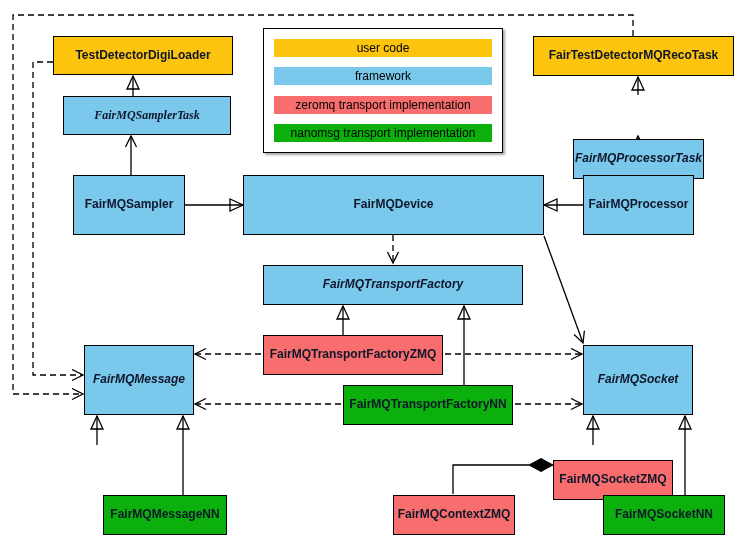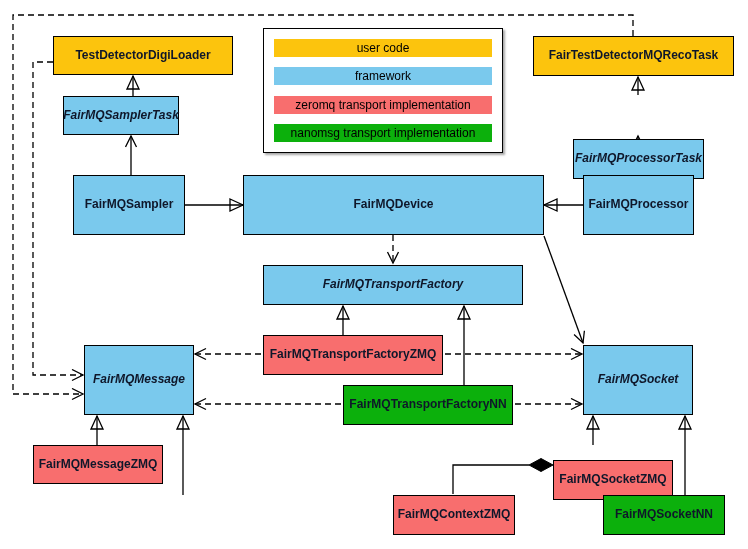--- a/index.html
+++ b/index.html
@@ -85,42 +85,42 @@
     </div>
     <div class="legend-row fill-nn">
       <span>nanomsg transport implementation</span>
     </div>
   </div>
 
   <div class="node fill-user" style="left:53px;top:36px;width:180px;height:39px;">TestDetectorDigiLoader</div>
 
   <div class="node fill-user" style="left:533px;top:36px;width:201px;height:40px;">FairTestDetectorMQRecoTask</div>
 
-  <div class="node fill-framework abstract" style="left:63px;top:96px;width:116px;height:39px;">FairMQSamplerTask</div>
+  <div class="node fill-framework abstract" style="left:63px;top:96px;width:168px;height:39px;font-family:Liberation Serif, serif;">FairMQSamplerTask</div>
 
   <div class="node fill-framework abstract" style="left:573px;top:95px;width:131px;height:40px;margin-top:44px;">FairMQProcessorTask</div>
 
   <div class="node fill-framework" style="left:73px;top:175px;width:112px;height:60px;">FairMQSampler</div>
 
   <div class="node fill-framework" style="left:243px;top:175px;width:301px;height:60px;">FairMQDevice</div>
 
   <div class="node fill-framework" style="left:583px;top:175px;width:111px;height:60px;">FairMQProcessor</div>
 
   <div class="node fill-framework abstract" style="left:263px;top:265px;width:260px;height:40px;">FairMQTransportFactory</div>
 
   <div class="node fill-zmq" style="left:263px;top:335px;width:180px;height:40px;">FairMQTransportFactoryZMQ</div>
 
   <div class="node fill-nn" style="left:343px;top:385px;width:170px;height:40px;">FairMQTransportFactoryNN</div>
 
   <div class="node fill-framework abstract" style="left:84px;top:345px;width:110px;height:70px;">FairMQMessage</div>
 
   <div class="node fill-framework abstract" style="left:583px;top:345px;width:110px;height:70px;">FairMQSocket</div>
 
-  <div class="node fill-zmq" style="left:33px;top:445px;width:130px;height:39px;">FairMQMessageZMQ</div>
 
+  <div class="node fill-nn" style="left:103px;top:495px;width:124px;height:40px;">FairMQMessageNN</div>
 
   <div class="node fill-zmq" style="left:393px;top:495px;width:122px;height:40px;">FairMQContextZMQ</div>
 
   <div class="node fill-zmq" style="left:553px;top:445px;width:120px;height:40px;margin-top:15px;">FairMQSocketZMQ</div>
 
   <div class="node fill-nn" style="left:603px;top:495px;width:122px;height:40px;">FairMQSocketNN</div>
 
 </div>
 
 </body></html>

